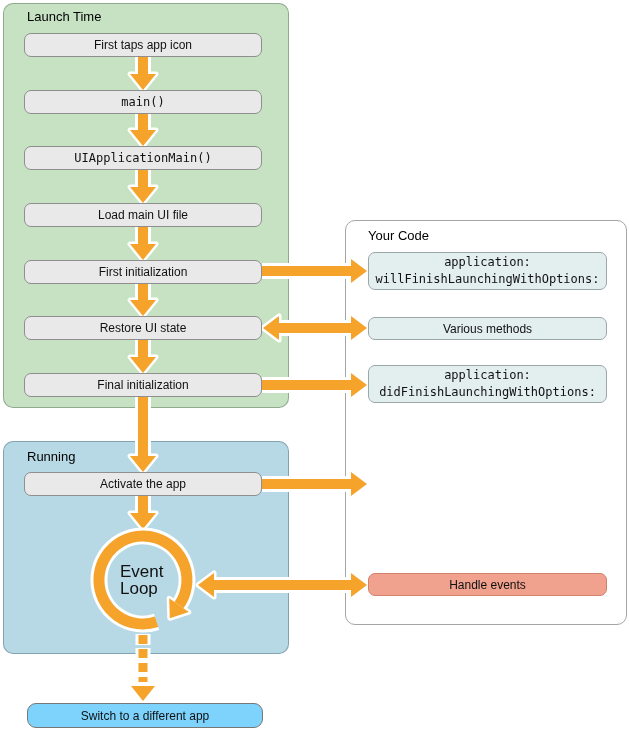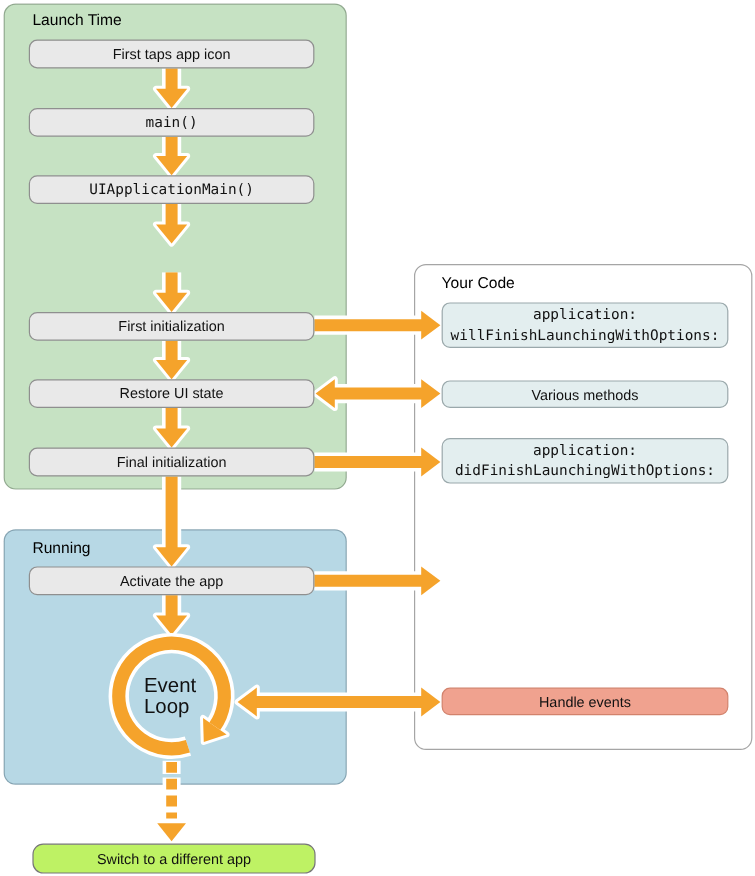--- a/index.html
+++ b/index.html
@@ -49,21 +49,21 @@
   }
   .box.codebox {
     background: var(--code-box, #E3EEEF);
     border: 1px solid var(--code-box-border, #9AA8AB);
   }
   .box.red {
     background: var(--red-box, #F0A28F);
     border: 1px solid var(--red-box-border, #D2826C);
   }
   .box.white {
-    background:#bef264;
+    background:#7dd3fc;
     border: 1px solid #777;
     border-radius:9px;
   }
   .mono { font-family: "DejaVu Sans Mono", monospace; font-size:12px; line-height:17px; }
   svg#arrows { position:absolute; left:0; top:0; z-index:2; }
   .casing   { stroke:#fff; stroke-width:16; fill:none; }
   .shaft    { stroke: var(--orange, #F5A32B); stroke-width:10; fill:none; }
   .head-out { fill:#fff; stroke:#fff; stroke-width:5; stroke-linejoin:round; }
   .head-fill{ fill: var(--orange, #F5A32B); }
   .ring-casing { stroke:#fff; stroke-width:17; fill:none; }
@@ -186,20 +186,21 @@
       <line class="dash-casing" x1="143" y1="634" x2="143" y2="684" stroke-dasharray="11 3"></line>
       <line class="dash-shaft" x1="143" y1="635" x2="143" y2="682" stroke-dasharray="9 5"></line>
       <polygon class="head-out" points="131,686 155,686 143,701"></polygon>
       <polygon class="head-fill" points="131,686 155,686 143,701"></polygon>
     </g>
   </svg>
 
   <div class="box gray" style="left:24px; top:33px;  width:238px; height:24px;">First taps app icon</div>
   <div class="box gray mono" style="left:24px; top:90px;  width:238px; height:24px;">main()</div>
   <div class="box gray mono" style="left:24px; top:146px; width:238px; height:24px;">UIApplicationMain()</div>
+  <div class="box gray" style="left:24px; top:203px; width:238px; height:24px;">Load main UI file</div>
   <div class="box gray" style="left:24px; top:260px; width:238px; height:24px;">First initialization</div>
   <div class="box gray" style="left:24px; top:316px; width:238px; height:24px;">Restore UI state</div>
   <div class="box gray" style="left:24px; top:373px; width:238px; height:24px;">Final initialization</div>
 
   <div class="box gray" style="left:24px; top:472px; width:238px; height:24px;">Activate the app</div>
   <div id="event-loop-label">Event
 Loop</div>
 
   <div class="box codebox mono" style="left:368px; top:252px; width:239px; height:38px;">application:
 willFinishLaunchingWithOptions:</div>

